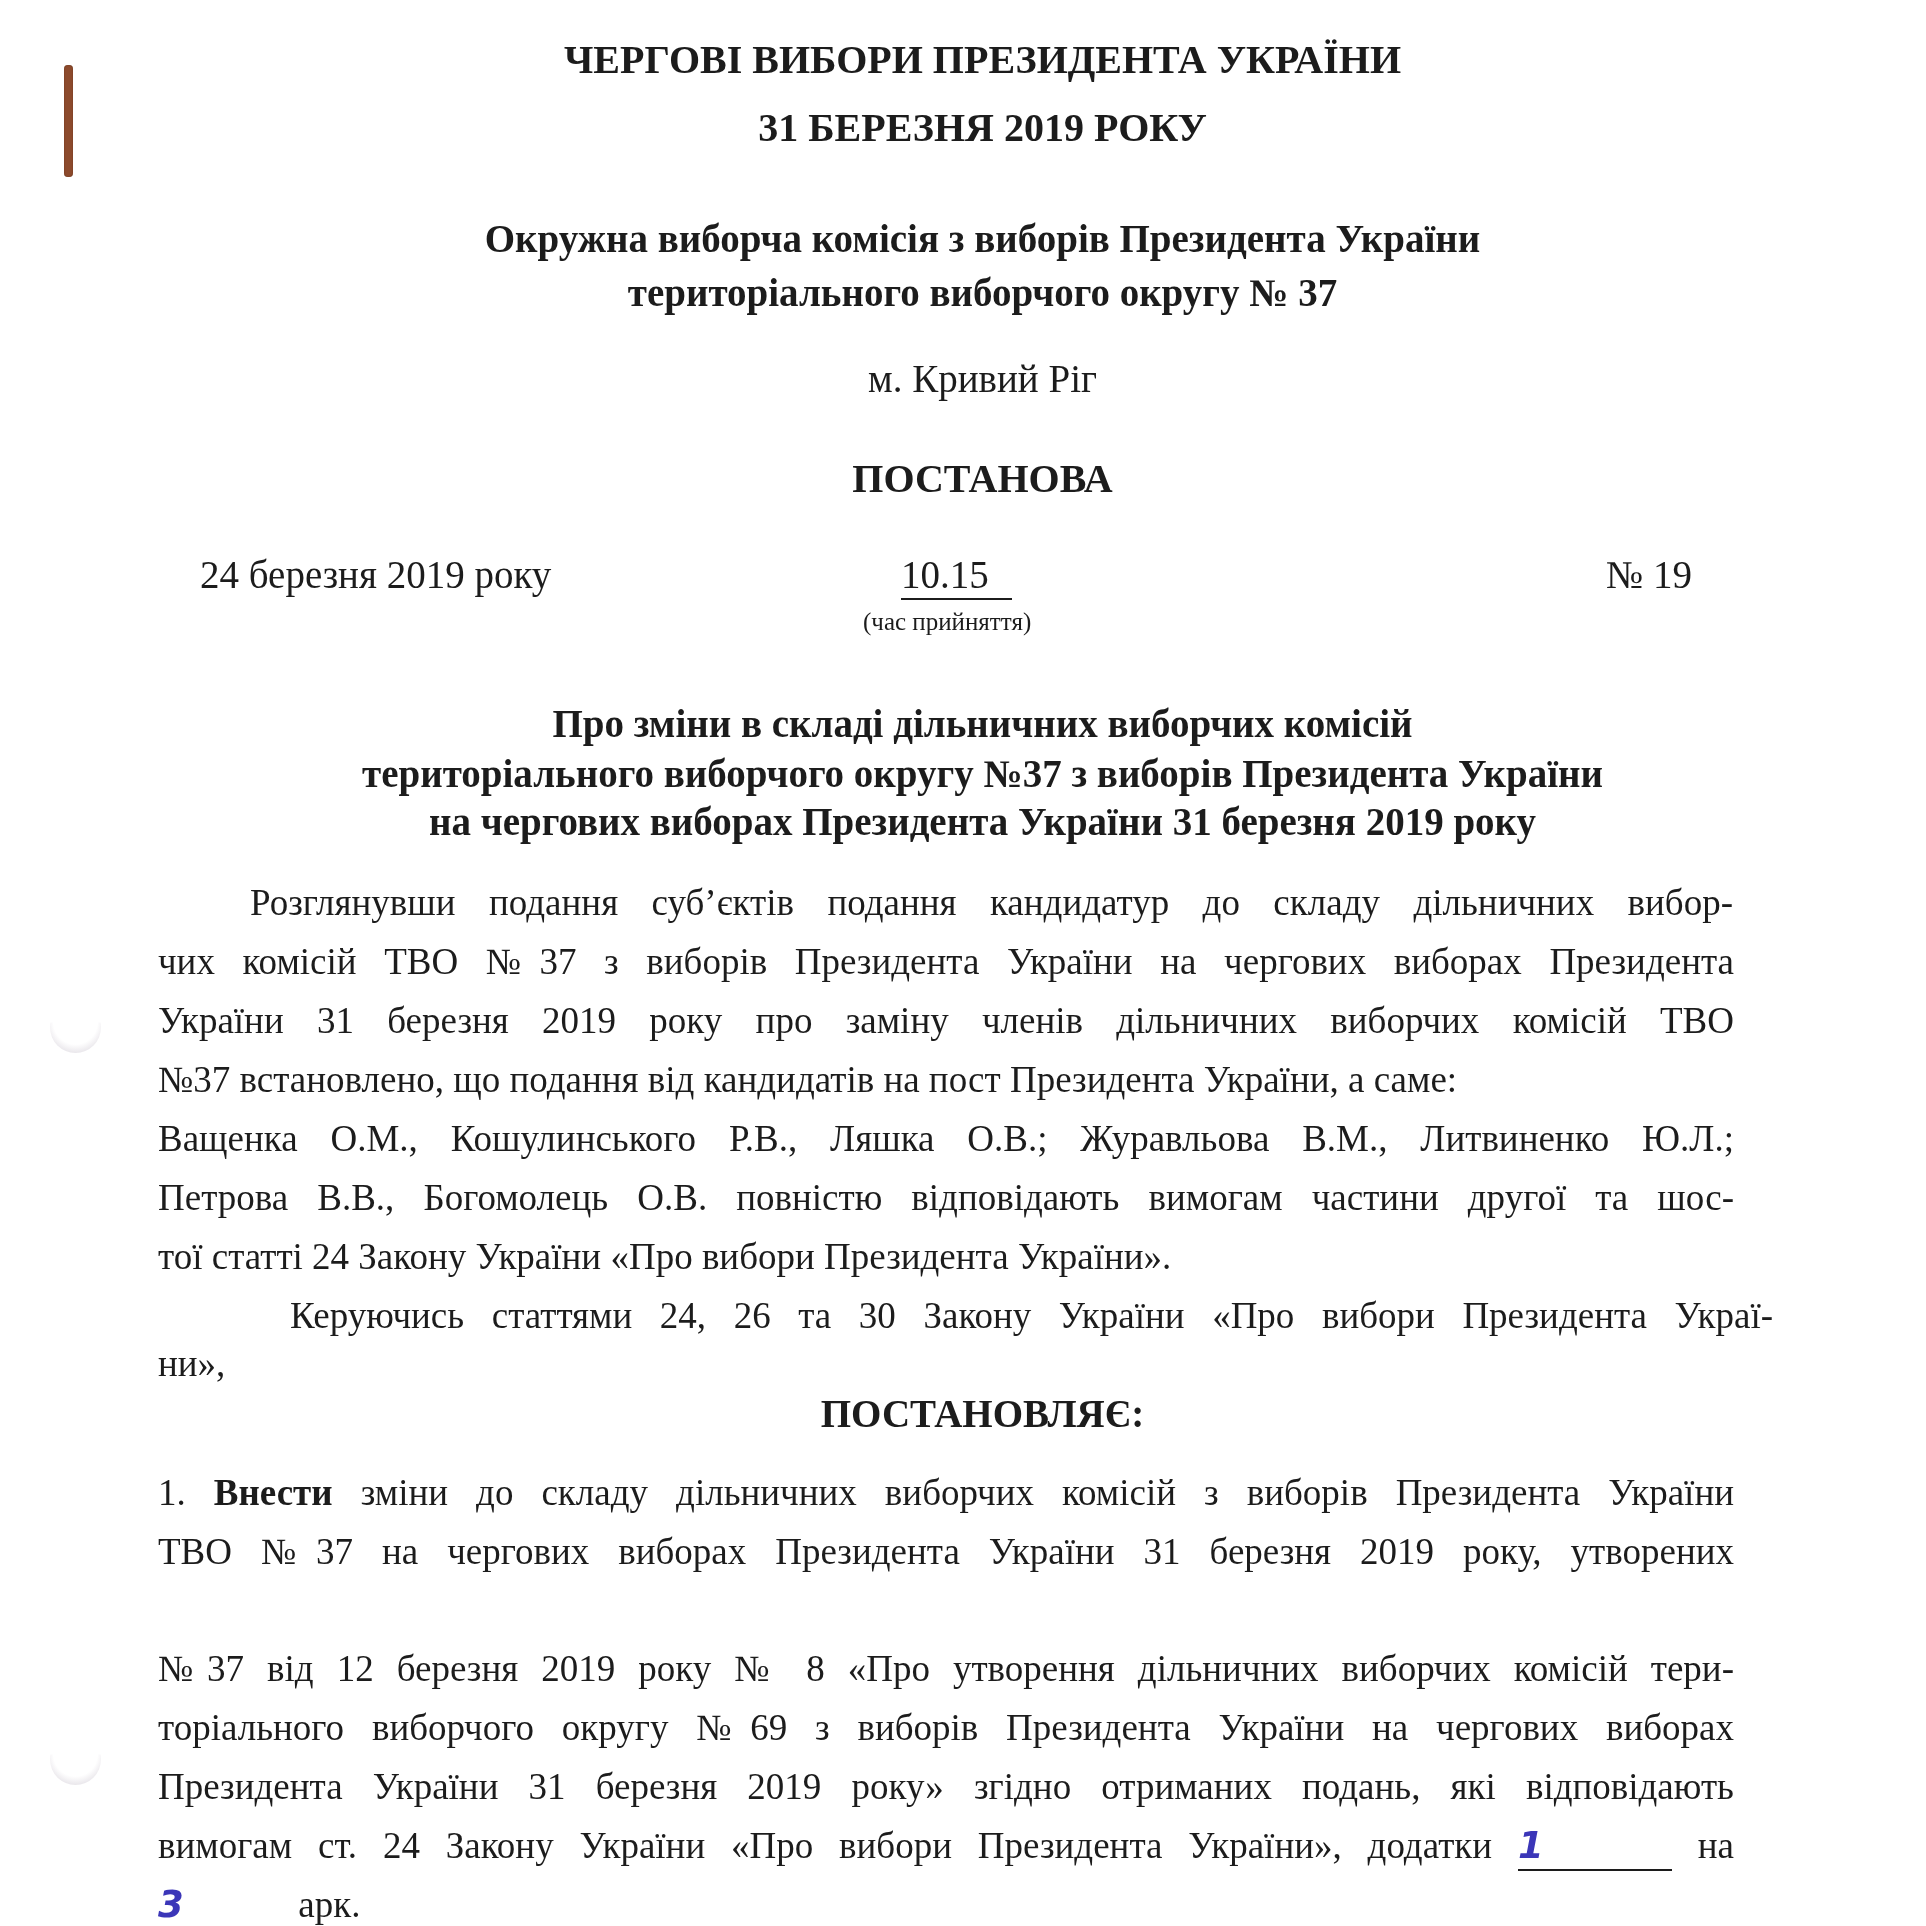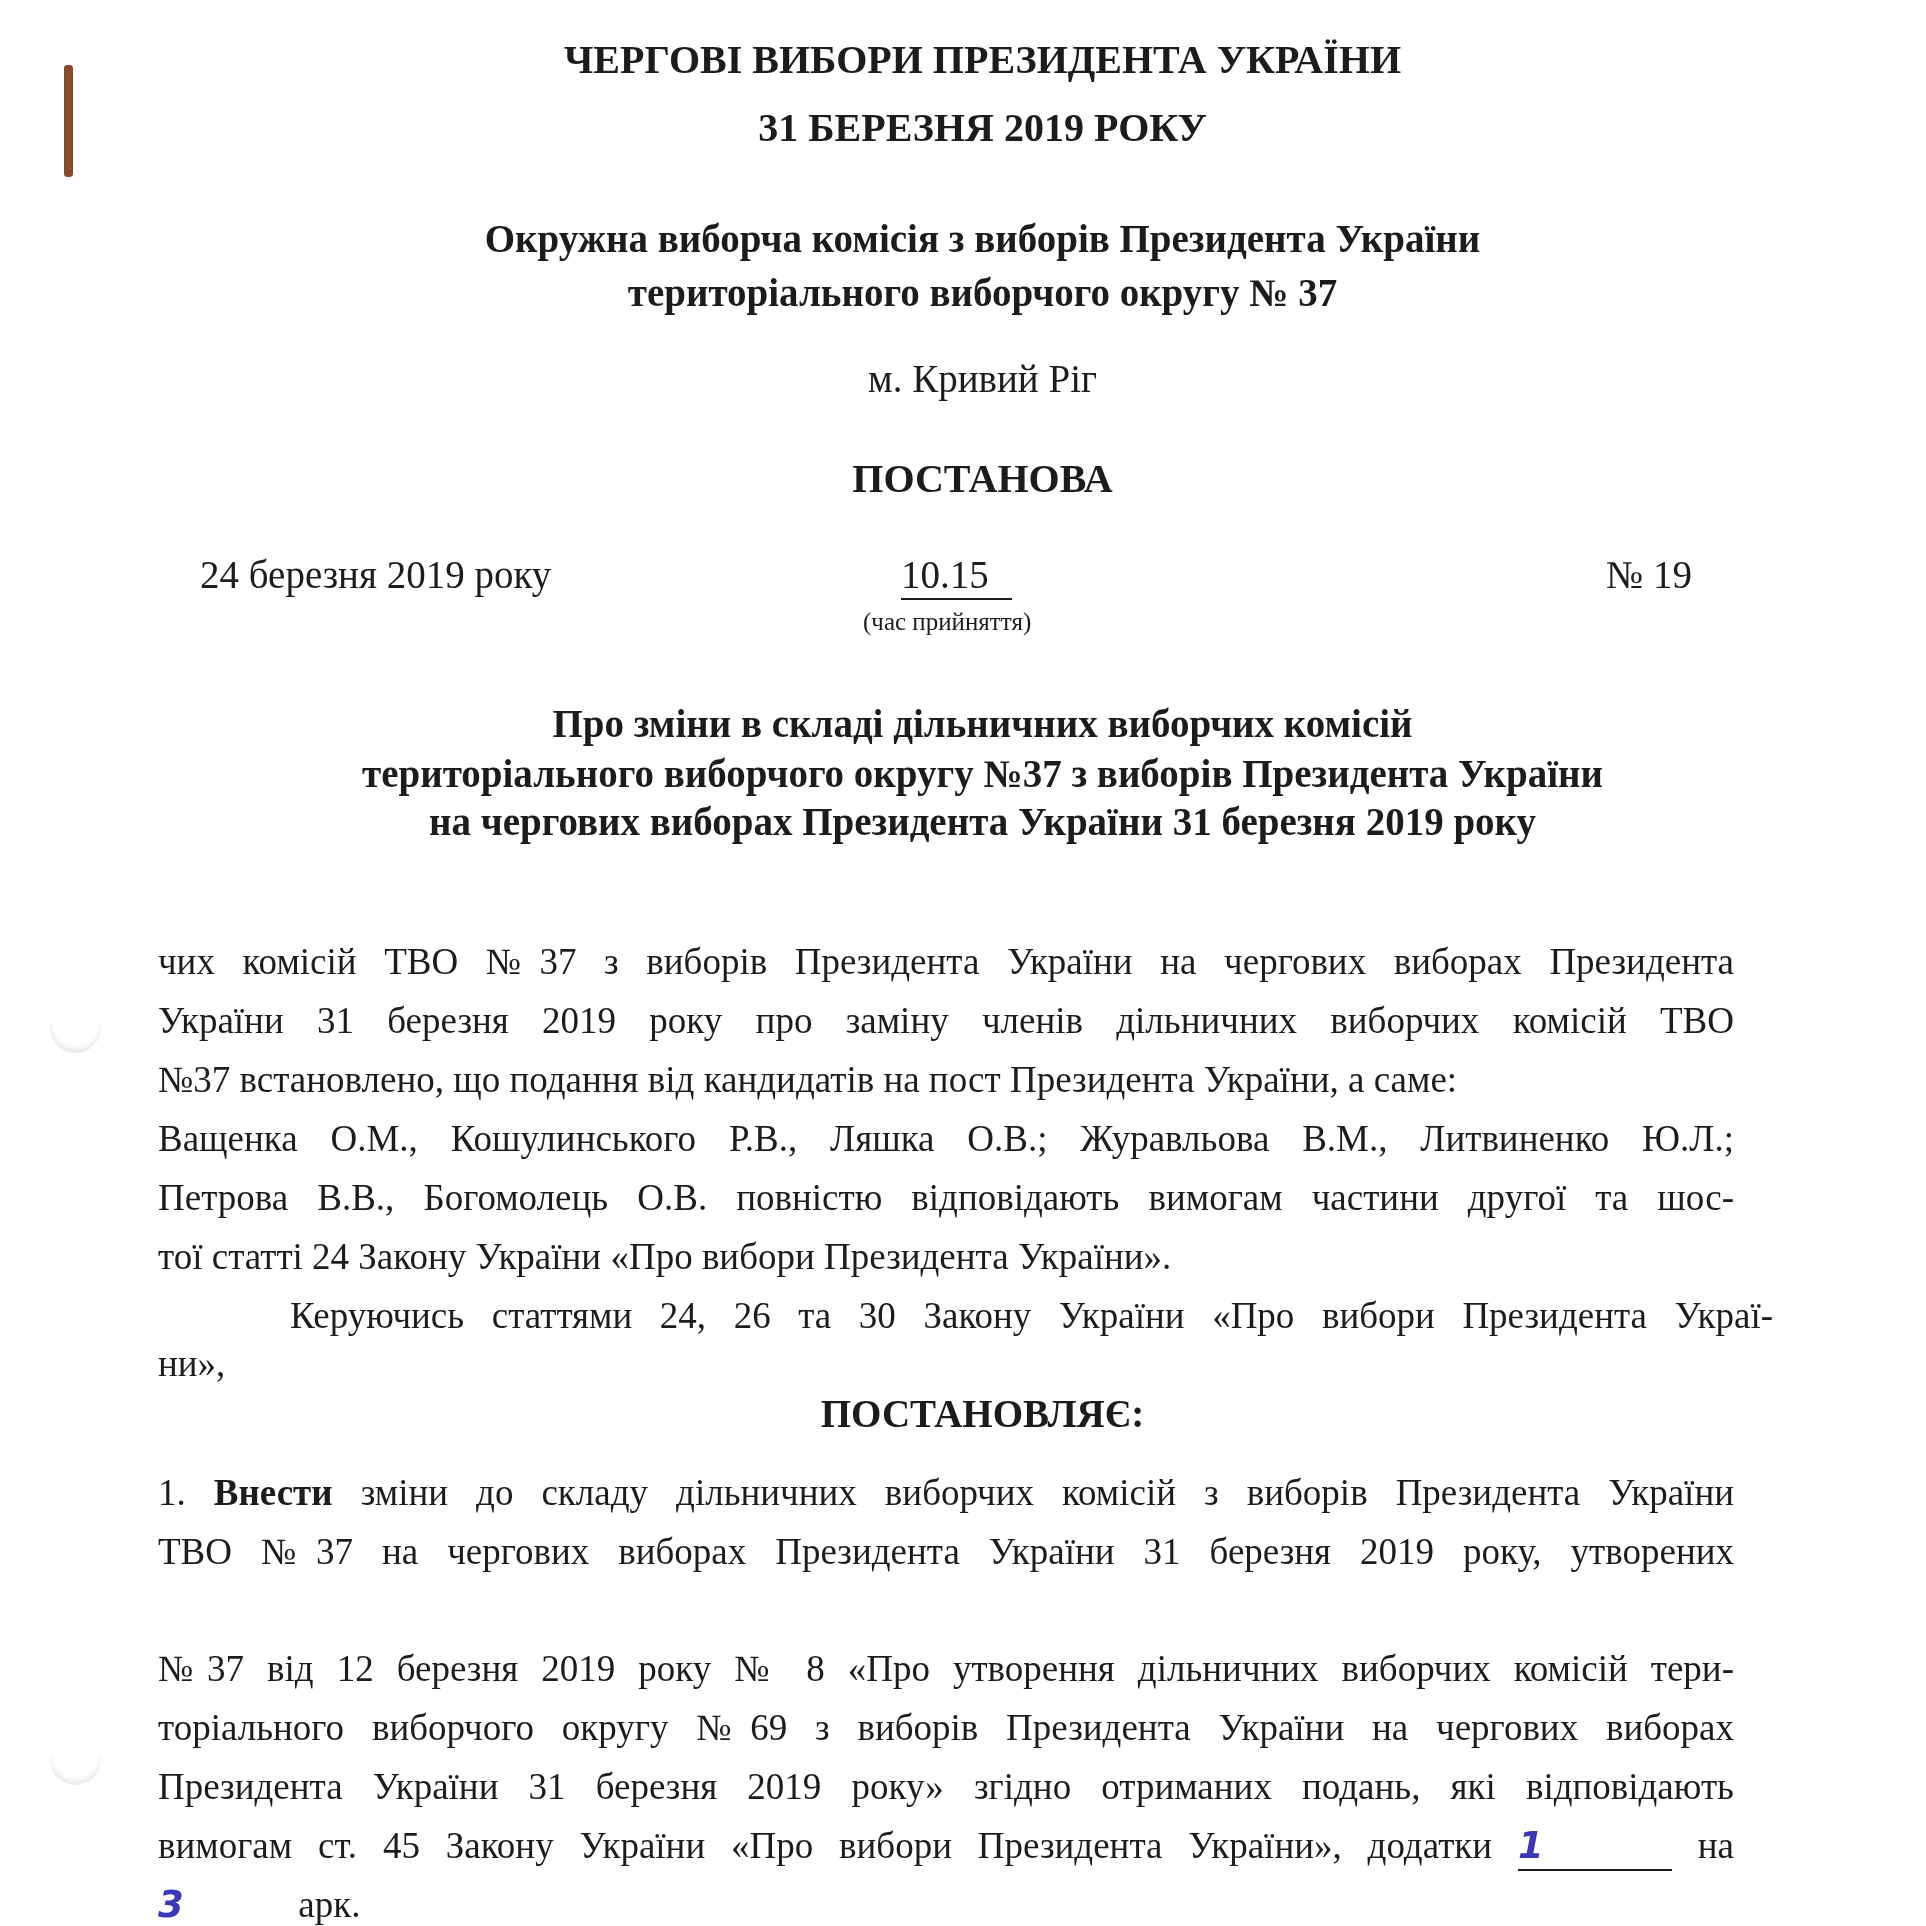--- a/index.html
+++ b/index.html
@@ -62,36 +62,37 @@
 
   <div class="line" style="top:552px; left:200px;">24 березня 2019 року</div>
   <div class="line" style="top:552px; left:901px;"><span class="ul" style="padding-right:23px;">10.15</span></div>
   <div class="line small" style="top:606px; left:863px;">(час прийняття)</div>
   <div class="line" style="top:552px; left:1606px;">№ 19</div>
 
   <div class="line center bold" style="top:701px; font-size:39px;">Про зміни в складі дільничних виборчих комісій</div>
   <div class="line center bold" style="top:751px; font-size:39px;">територіального виборчого округу №37 з виборів Президента України</div>
   <div class="line center bold" style="top:799px; font-size:39px;">на чергових виборах  Президента України 31 березня 2019 року</div>
 
+  <div class="justify-line indent" style="top:880px;">Розглянувши подання суб’єктів подання кандидатур до складу дільничних вибор-</div>
   <div class="justify-line" style="top:939px;">чих комісій ТВО №37 з виборів Президента України на чергових виборах Президента</div>
   <div class="justify-line" style="top:998px;">України 31 березня 2019 року про заміну членів дільничних виборчих комісій ТВО</div>
   <div class="justify-line last" style="top:1057px;">№37 встановлено, що подання від кандидатів на пост Президента України, а саме:</div>
   <div class="justify-line" style="top:1116px;">Ващенка О.М., Кошулинського Р.В., Ляшка О.В.; Журавльова В.М., Литвиненко Ю.Л.;</div>
   <div class="justify-line" style="top:1175px;">Петрова В.В., Богомолець О.В. повністю відповідають вимогам частини другої та шос-</div>
   <div class="justify-line last" style="top:1234px;">тої статті 24 Закону України «Про вибори Президента України».</div>
 
   <div class="justify-line indent" style="top:1293px;margin-left:40px;">Керуючись статтями 24, 26 та 30 Закону України «Про вибори Президента Украї-</div>
   <div class="justify-line last" style="top:1341px;">ни»,</div>
 
   <div class="line center bold" style="top:1391px; font-size:39px;">ПОСТАНОВЛЯЄ:</div>
 
   <div class="justify-line" style="top:1470px;"><span>1. </span><b>Внести</b><span> зміни до складу дільничних виборчих комісій з виборів Президента України</span></div>
   <div class="justify-line" style="top:1529px;">ТВО №37 на чергових виборах Президента України 31 березня 2019 року, утворених</div>
   <div class="justify-line" style="top:1646px;">№37 від 12 березня 2019 року № 8 «Про утворення дільничних виборчих комісій тери-</div>
   <div class="justify-line" style="top:1705px;">торіального виборчого округу №69 з виборів Президента України на чергових виборах</div>
   <div class="justify-line" style="top:1764px;">Президента України 31 березня 2019 року» згідно отриманих подань, які відповідають</div>
-  <div class="justify-line" style="top:1823px;"><span>вимогам ст. 45 Закону України «Про вибори Президента України», додатки</span> <span class="blank" style="width:154px;"><span class="handwrite">1</span></span> <span>на</span></div>
+  <div class="justify-line" style="top:1823px;"><span>вимогам ст. 24 Закону України «Про вибори Президента України», додатки</span> <span class="blank" style="width:154px;"><span class="handwrite">1</span></span> <span>на</span></div>
   <div class="justify-line last" style="top:1882px;"><span class="blank" style="width:131px;"><span class="handwrite">3</span></span> <span>арк.</span></div>
 
   <div class="line bold" style="top:2497px; left:277px; font-size:37px; top:2381px;"></div>
 
 </div>
 
 
 </body></html>

